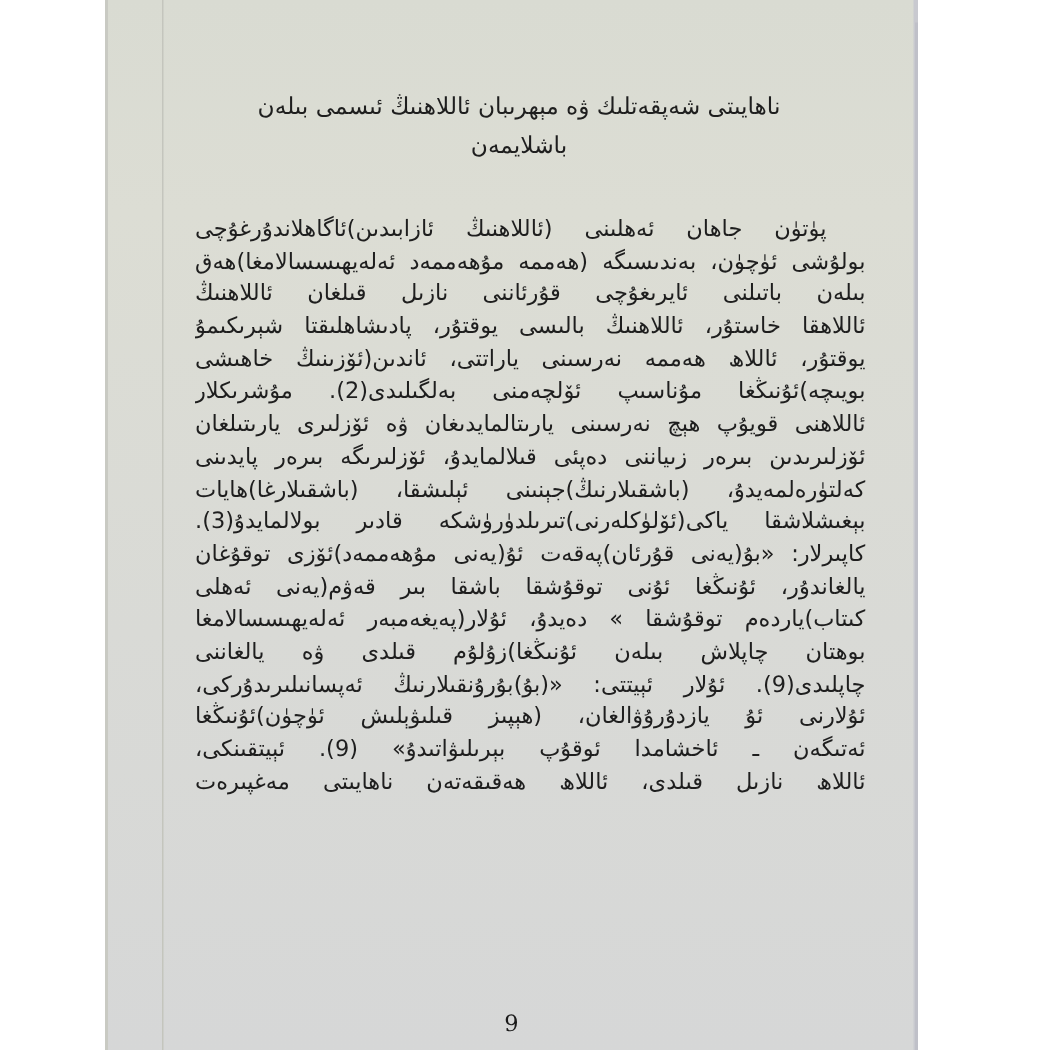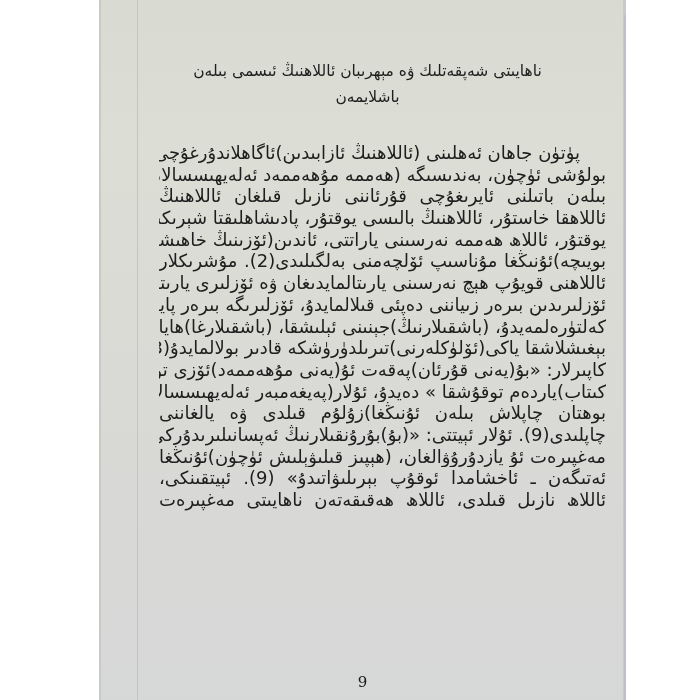--- a/index.html
+++ b/index.html
@@ -5,26 +5,27 @@
   html, body {
     margin: 0;
     padding: 0;
     width: 700px;
     height: 700px;
     background: #ffffff;
     overflow: hidden;
   }
   .page {
     position: absolute;
-    left: 99px;
+    left: 70px;
     top: 0;
     width: 527px;
     height: 700px;
     background: linear-gradient(180deg, #d9dbd2 0%, #dcddd4 20%, #d9dad6 60%, #d6d7d7 100%);
     box-shadow: inset 2px 0 0 #c9cac3, inset -3px 0 0 #c8c9cf;
+    padding-left: 15px;
   }
   .spine-line {
     position: absolute;
     left: 38px;
     top: 0;
     width: 1px;
     height: 700px;
     background: #c4c5bd;
   }
   .right-edge {
@@ -49,21 +50,21 @@
   }
   .body {
     position: absolute;
     left: 60px;
     width: 447px;
     top: 142px;
     direction: rtl;
     text-align: justify;
     text-align-last: justify;
     font-family: "DejaVu Sans", sans-serif;
-    font-size: 18px;
+    font-size: 15px;
     color: #1e1e1e;
   }
   .line {
     height: 21.7px;
     line-height: 21.7px;
     white-space: nowrap;
     overflow: hidden;
     text-align: justify;
     text-align-last: justify;
   }
@@ -98,22 +99,23 @@
     <div class="line">بولۇشى ئۈچۈن، بەندىسىگە (ھەممە مۇھەممەد ئەلەيھىسسالامغا)ھەق</div>
     <div class="line">بىلەن باتىلنى ئايرىغۇچى قۇرئاننى نازىل قىلغان ئاللاھنىڭ</div>
     <div class="line">ئاللاھقا خاستۇر، ئاللاھنىڭ بالىسى يوقتۇر، پادىشاھلىقتا شېرىكىمۇ</div>
     <div class="line">يوقتۇر، ئاللاھ ھەممە نەرسىنى ياراتتى، ئاندىن(ئۆزىنىڭ خاھىشى</div>
     <div class="line">بويىچە)ئۇنىڭغا مۇناسىپ ئۆلچەمنى بەلگىلىدى(2). مۇشرىكلار</div>
     <div class="line">ئاللاھنى قويۇپ ھېچ نەرسىنى يارىتالمايدىغان ۋە ئۆزلىرى يارىتىلغان</div>
     <div class="line">ئۆزلىرىدىن بىرەر زىياننى دەپئى قىلالمايدۇ، ئۆزلىرىگە بىرەر پايدىنى</div>
     <div class="line">كەلتۈرەلمەيدۇ، (باشقىلارنىڭ)جېنىنى ئېلىشقا، (باشقىلارغا)ھايات</div>
     <div class="line">بېغىشلاشقا ياكى(ئۆلۈكلەرنى)تىرىلدۈرۈشكە قادىر بولالمايدۇ(3).</div>
     <div class="line">كاپىرلار: «بۇ(يەنى قۇرئان)پەقەت ئۇ(يەنى مۇھەممەد)ئۆزى توقۇغان</div>
+    <div class="line">يالغاندۇر، ئۇنىڭغا ئۇنى توقۇشقا باشقا بىر قەۋم(يەنى ئەھلى</div>
     <div class="line">كىتاب)ياردەم توقۇشقا » دەيدۇ، ئۇلار(پەيغەمبەر ئەلەيھىسسالامغا</div>
     <div class="line">بوھتان چاپلاش بىلەن ئۇنىڭغا)زۇلۇم قىلدى ۋە يالغاننى</div>
     <div class="line">چاپلىدى(9). ئۇلار ئېيتتى: «(بۇ)بۇرۇنقىلارنىڭ ئەپسانىلىرىدۇركى،</div>
-    <div class="line">مەغپىرەت ئۇ يازدۇرۇۋالغان، (ھېپىز قىلىۋېلىش ئۈچۈن)ئۇنىڭغا</div>
+    <div class="line">ئۇلارنى ئۇ يازدۇرۇۋالغان، (ھېپىز قىلىۋېلىش ئۈچۈن)ئۇنىڭغا</div>
     <div class="line">ئەتىگەن ـ ئاخشامدا ئوقۇپ بېرىلىۋاتىدۇ» (9). ئېيتقىنكى،</div>
     <div class="line">ئاللاھ نازىل قىلدى، ئاللاھ ھەقىقەتەن ناھايىتى مەغپىرەت</div>
   </div>
 
   <div class="page-number">9</div>
 </div>
 
 </body></html>

